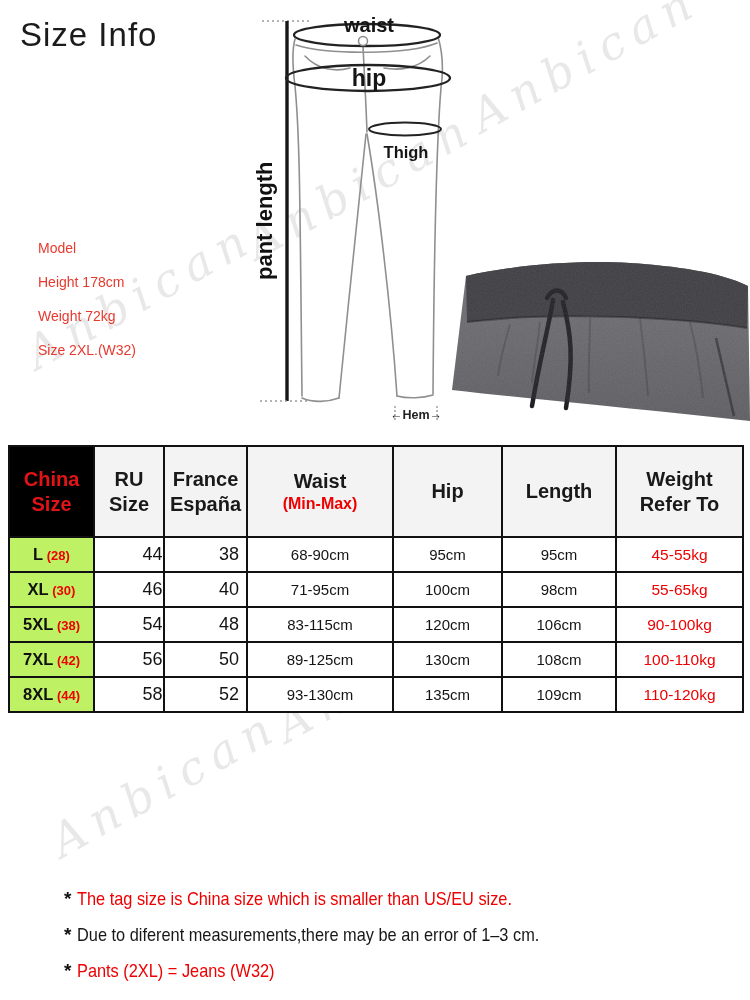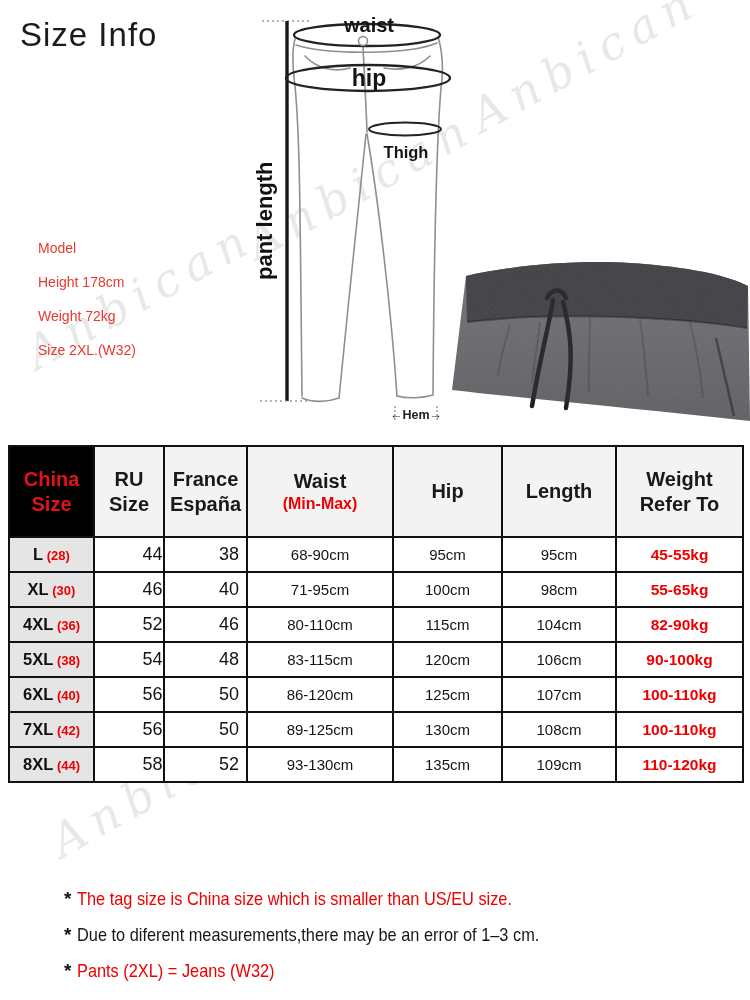--- a/index.html
+++ b/index.html
@@ -28,23 +28,23 @@
   .photo{position:absolute;left:450px;top:258px;}
 
   
   .tbl-wrap{position:absolute;left:8px;top:445px;}
   table{border-collapse:collapse;table-layout:fixed;width:734px;}
   th,td{border:2px solid #111;text-align:center;vertical-align:middle;padding:0;overflow:hidden;}
   thead th{height:89px;background:#f3f3f3;font-size:20px;font-weight:bold;line-height:1.25;color:#191919;}
   th.china{background:#000000;color:#e21317;}
   th .sub-red{display:block;color:#ee0000;font-size:16px;}
   tbody td{height:33px;background:#fff;font-size:15px;color:#141414;}
-  tbody td.col-size{background:#e5e5e5;}
+  tbody td.col-size{background:#bef264;}
   tbody td.col-num{font-size:18px;padding-left:47px;}
-  tbody td.col-wt{color:#ee0000;font-weight:bold;font-size:15.5px;}
+  tbody td.col-wt{color:#ee0000;font-weight:normal;font-size:15.5px;}
   .sz{font-weight:bold;font-size:16.5px;color:#101010;}
   .tag{font-weight:bold;font-size:13px;color:#ee0000;}
 
   
   .notes{position:absolute;left:64px;top:888px;font-size:19px;}
   .note{margin-bottom:14px;white-space:nowrap;line-height:22px;}
   .note .star{color:#111;font-weight:bold;margin-right:6px;}
   .note .note-text{display:inline-block;transform:scaleX(0.86);transform-origin:0 50%;}
   .note .red{color:#ee0000;}
   .note .blk{color:#171717;}
@@ -191,45 +191,27 @@
           <tr>
             <td class="col-size"><span class="sz">XL</span><span class="tag">&nbsp;(30)</span></td>
             <td class="col-num">46</td>
             <td class="col-num">40</td>
             <td class="col-cm">71-95cm</td>
             <td class="col-cm">100cm</td>
             <td class="col-cm">98cm</td>
             <td class="col-wt">55-65kg</td>
           </tr>
           <tr>
-            <td class="col-size"><span class="sz">4XL</span><span class="tag">&nbsp;(36)</span></td>
-            <td class="col-num">52</td>
-            <td class="col-num">46</td>
-            <td class="col-cm">80-110cm</td>
-            <td class="col-cm">115cm</td>
-            <td class="col-cm">104cm</td>
-            <td class="col-wt">82-90kg</td>
-          </tr>
-          <tr>
             <td class="col-size"><span class="sz">5XL</span><span class="tag">&nbsp;(38)</span></td>
             <td class="col-num">54</td>
             <td class="col-num">48</td>
             <td class="col-cm">83-115cm</td>
             <td class="col-cm">120cm</td>
             <td class="col-cm">106cm</td>
             <td class="col-wt">90-100kg</td>
-          </tr>
-          <tr>
-            <td class="col-size"><span class="sz">6XL</span><span class="tag">&nbsp;(40)</span></td>
-            <td class="col-num">56</td>
-            <td class="col-num">50</td>
-            <td class="col-cm">86-120cm</td>
-            <td class="col-cm">125cm</td>
-            <td class="col-cm">107cm</td>
-            <td class="col-wt">100-110kg</td>
           </tr>
           <tr>
             <td class="col-size"><span class="sz">7XL</span><span class="tag">&nbsp;(42)</span></td>
             <td class="col-num">56</td>
             <td class="col-num">50</td>
             <td class="col-cm">89-125cm</td>
             <td class="col-cm">130cm</td>
             <td class="col-cm">108cm</td>
             <td class="col-wt">100-110kg</td>
           </tr>

